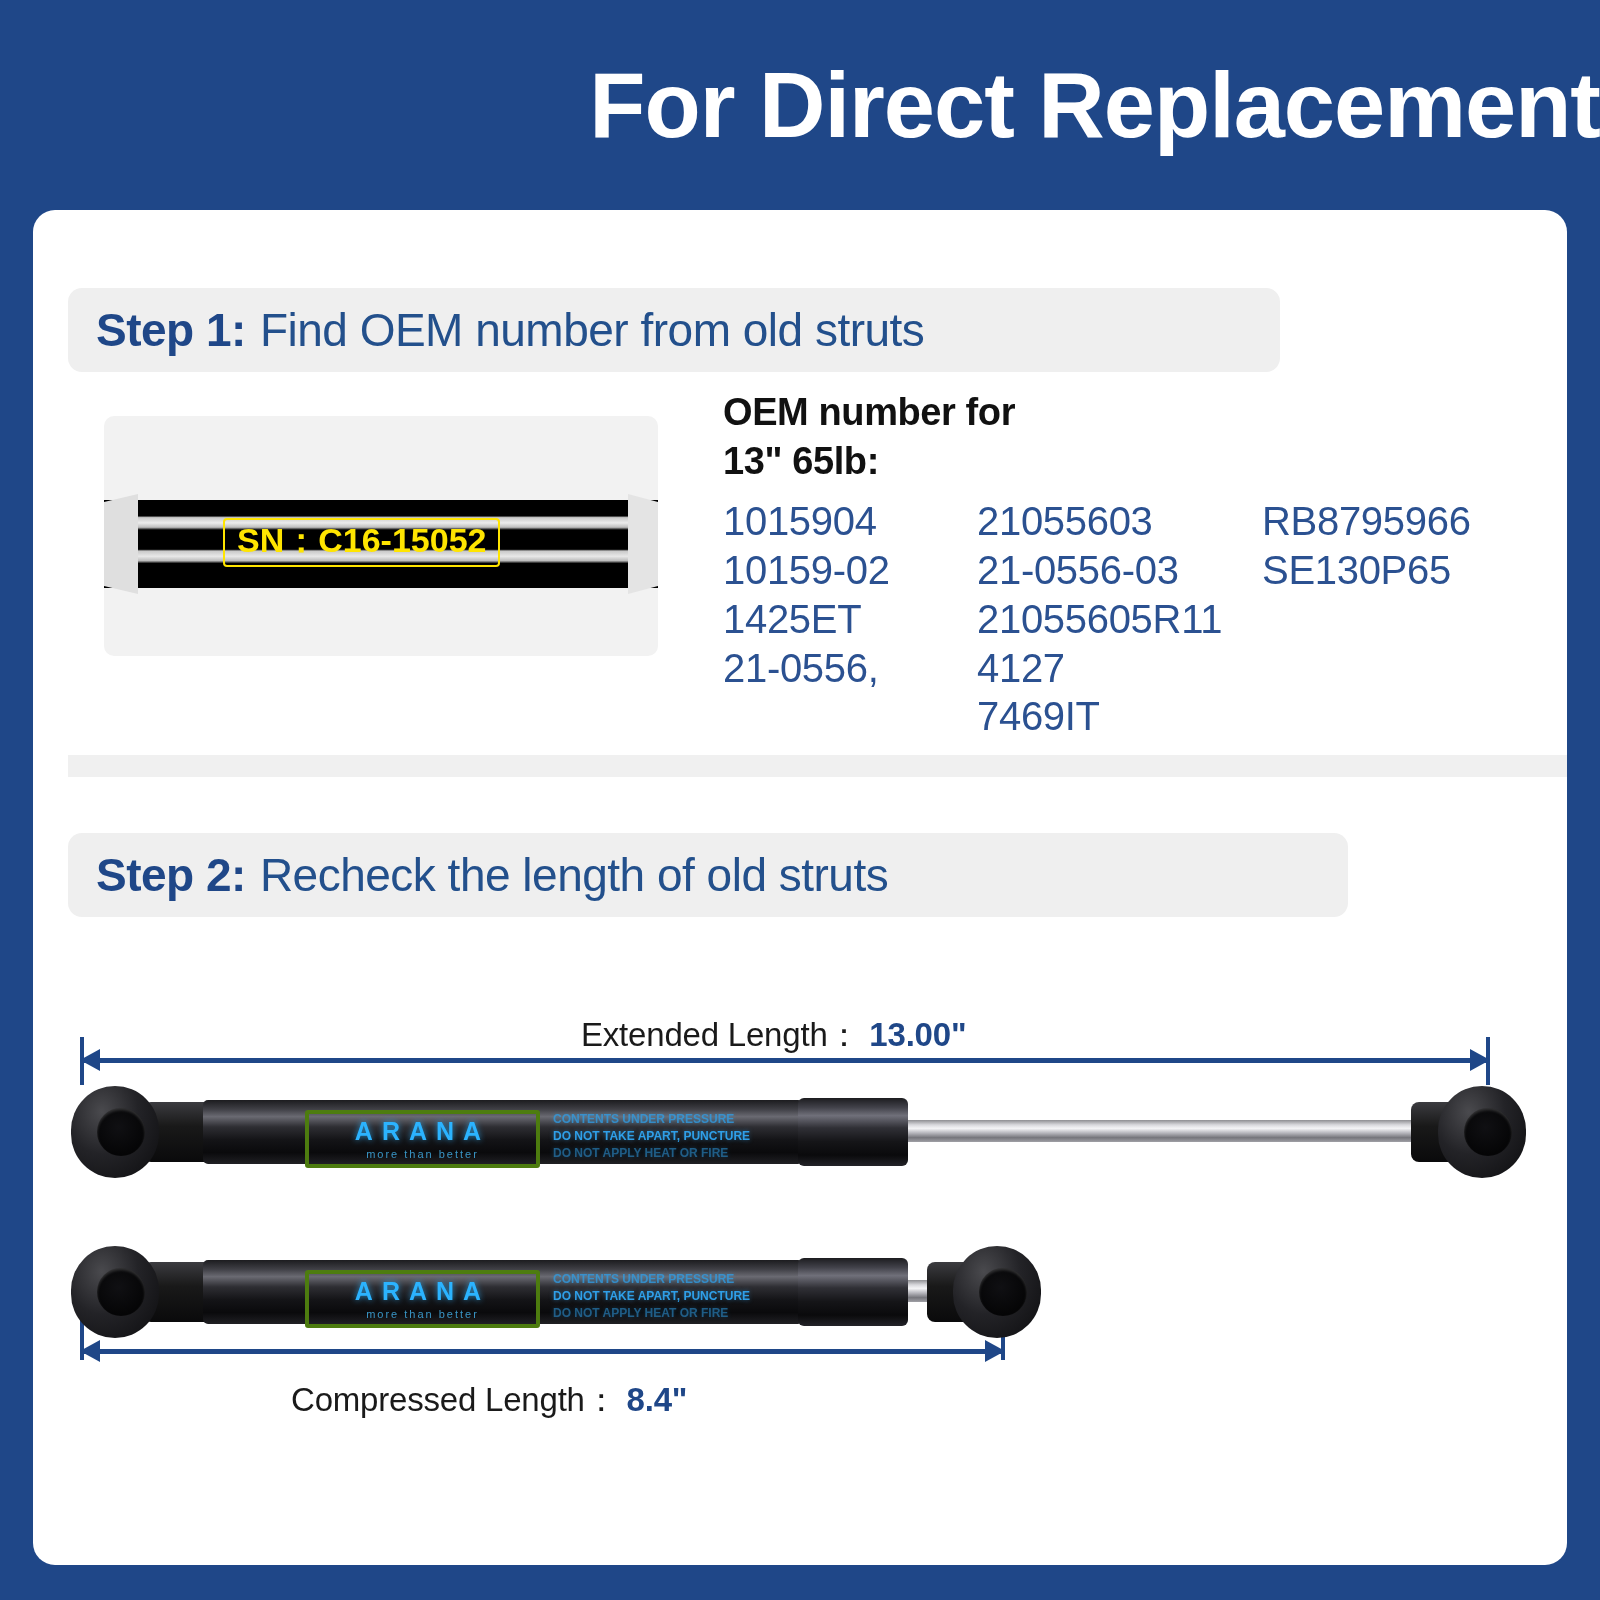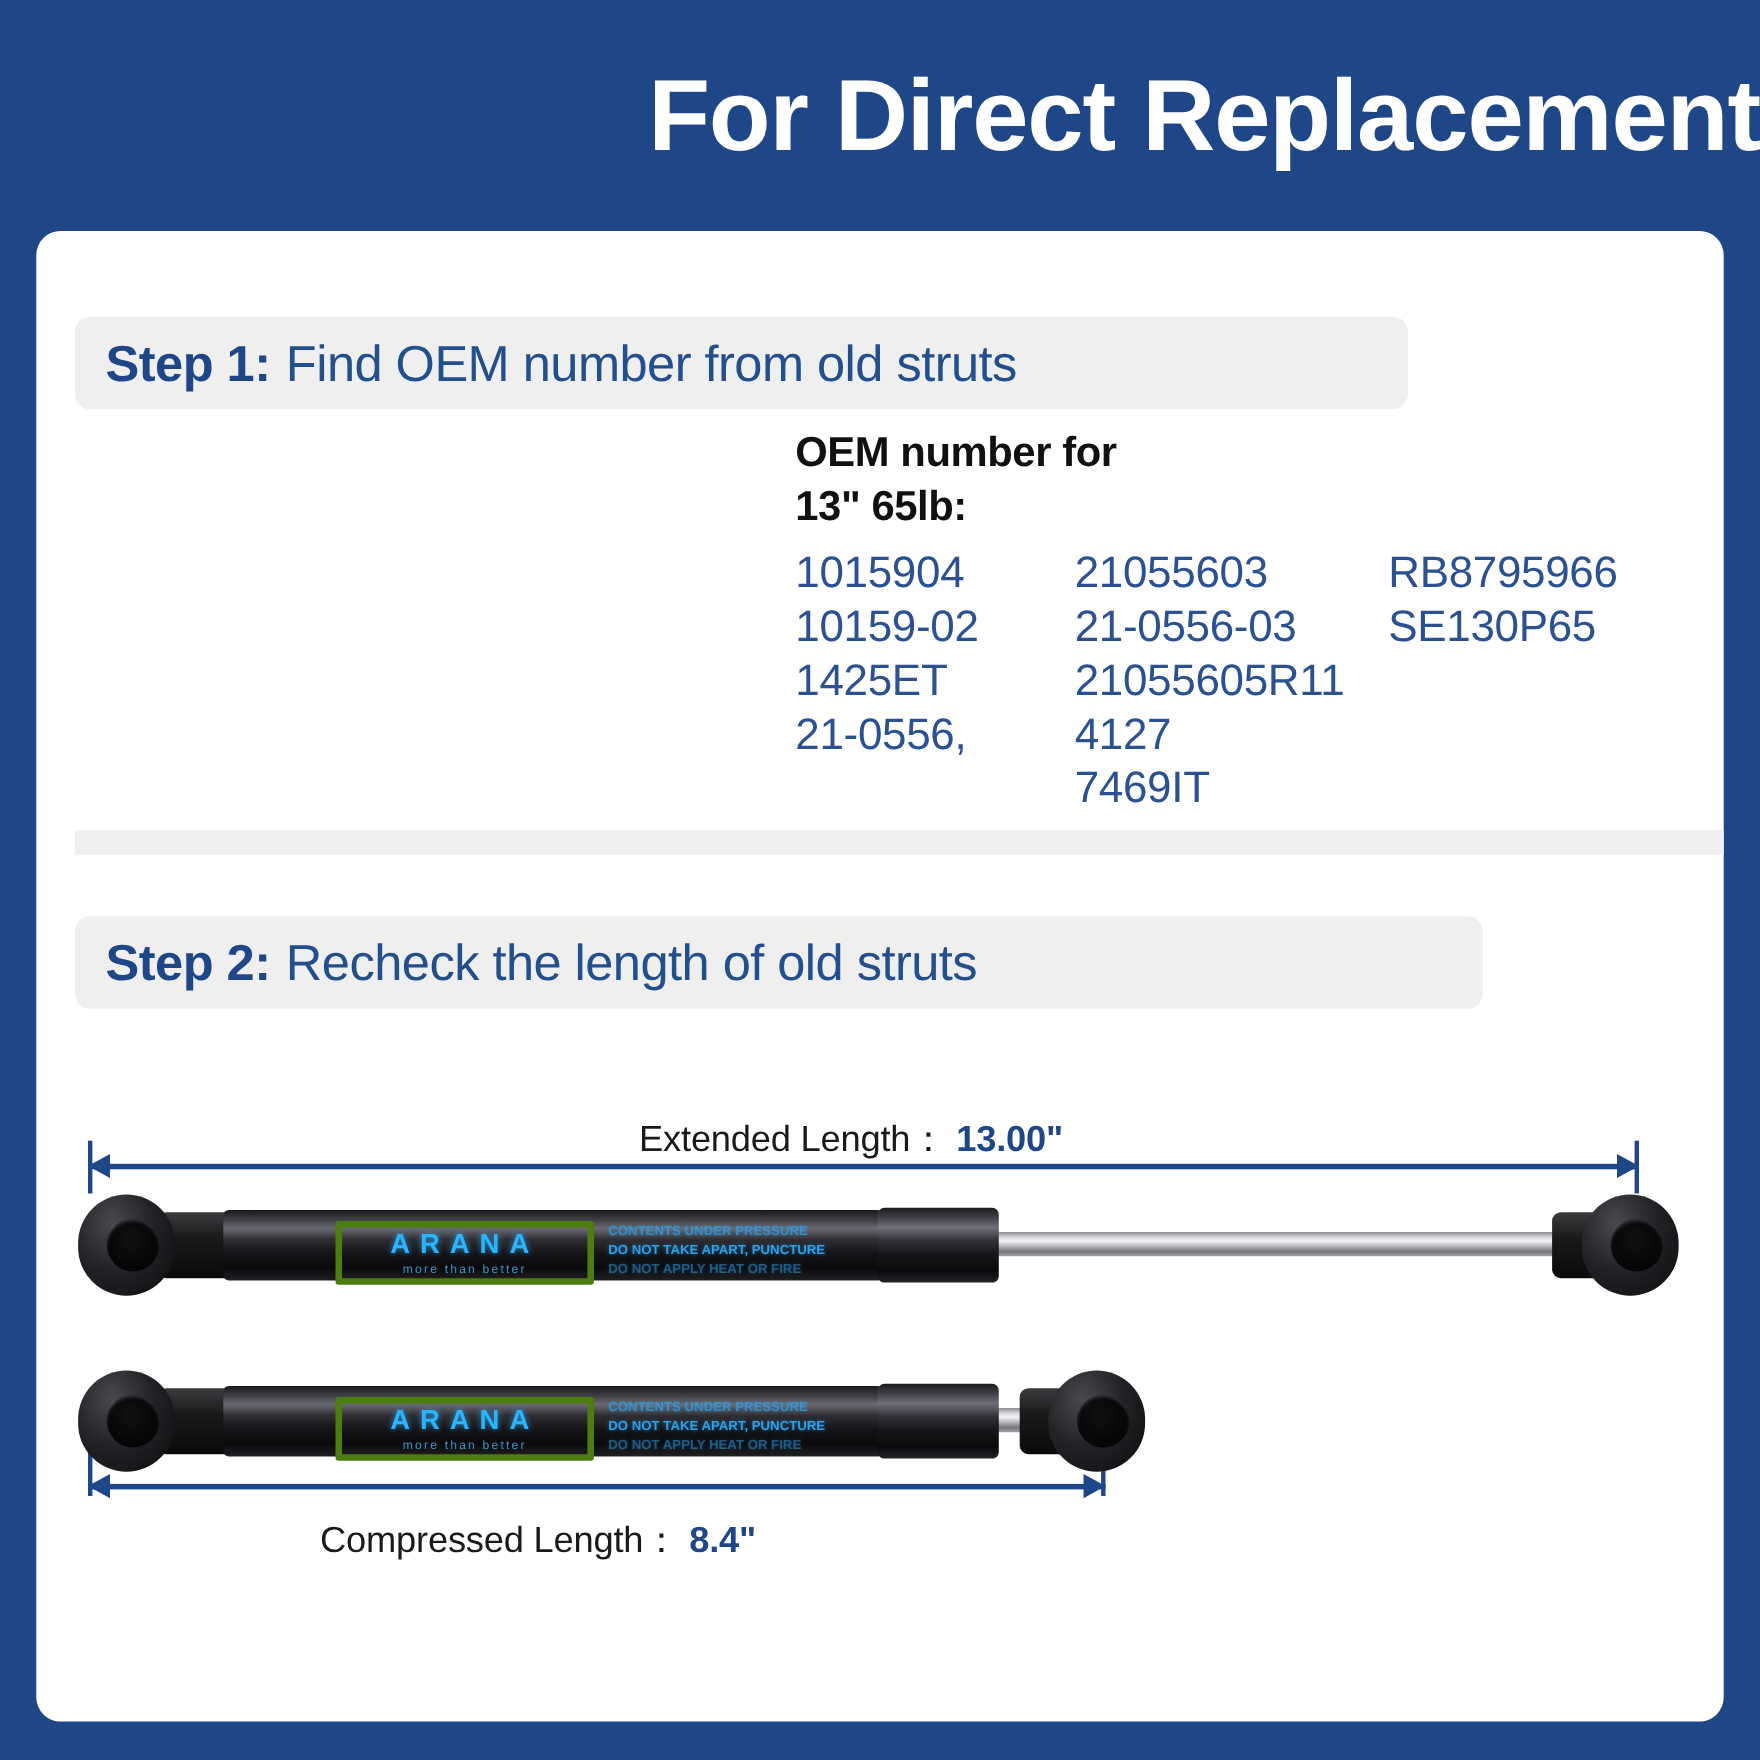--- a/index.html
+++ b/index.html
@@ -223,21 +223,21 @@
     height:22px;
     background:linear-gradient(to bottom,
       #8e8e92 0%, #d8d8dc 22%, #f4f4f6 38%,
       #b9b9bf 58%, #76767c 80%, #a0a0a6 100%);
     border-radius:2px;
     z-index:1;
   }
 
   .logo-box {
     position:absolute;
-    border:6px solid #4d7c0f;
+    border:4px solid #4d7c0f;
     border-radius:3px;
     z-index:4;
     display:flex; flex-direction:column;
     align-items:center; justify-content:center;
   }
   .logo-word {
     color:#2BB3FF;
     font-weight:bold;
     letter-spacing:9px;
     line-height:1;
@@ -270,20 +270,26 @@
   <div class="header-title">For Direct Replacement</div>
 </div>
 
 <div class="card">
 
   <div class="step-pill" id="step1-pill">
     <span class="step-label">Step 1:</span>
     <span class="step-text">Find OEM number from old struts</span>
   </div>
 
+  <div class="sn-photo">
+    <div class="sn-bar"></div>
+    <div class="sn-bar-cap-l"></div>
+    <div class="sn-bar-cap-r"></div>
+    <div class="sn-tag">SN：C16-15052</div>
+  </div>
 
   <div class="oem-block">
     <div class="oem-heading">
       <div>OEM number for</div>
       <div>13" 65lb:</div>
     </div>
     <div class="oem-cols">
       <div class="oem-col" id="oem-col-0">
         <span class="oem-item">1015904</span>
         <span class="oem-item">10159-02</span>

